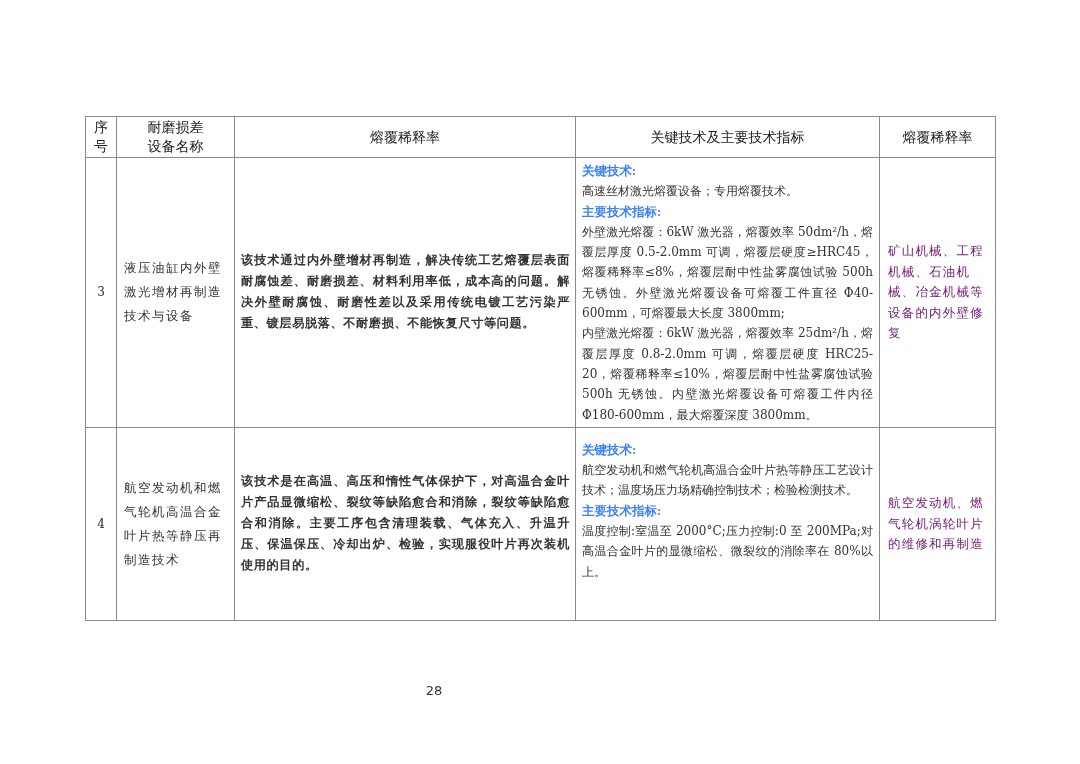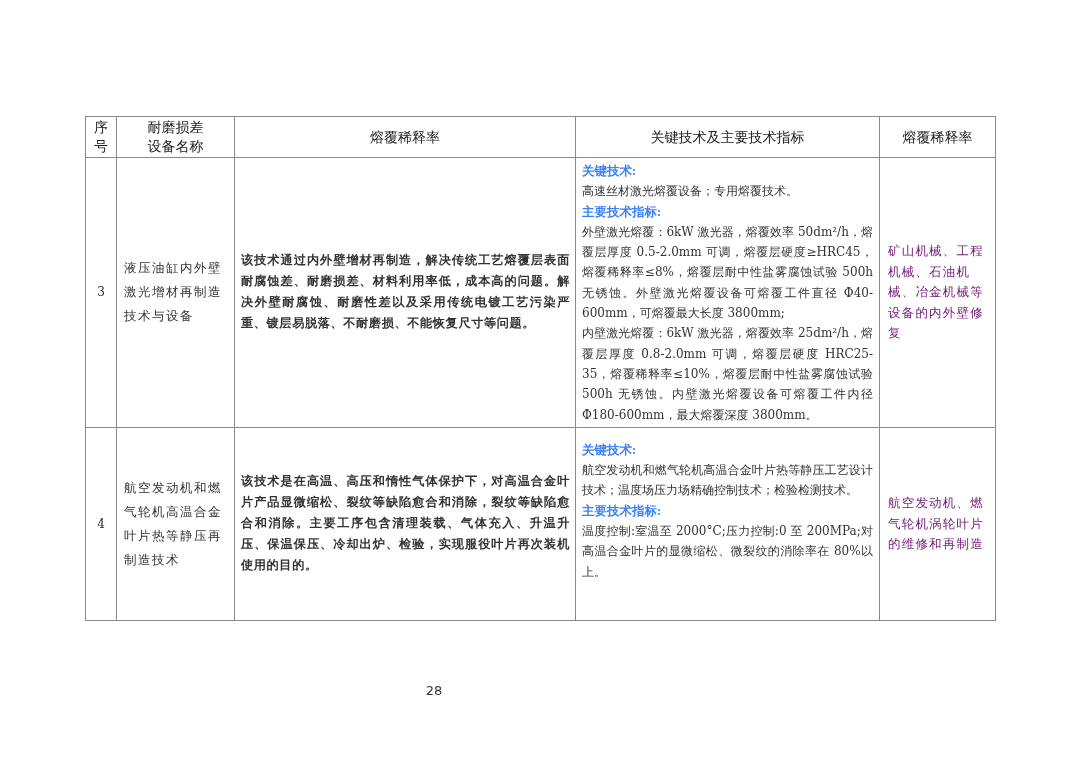--- a/index.html
+++ b/index.html
@@ -52,21 +52,21 @@
 
   <tr class="row3">
     <td class="num">3</td>
     <td class="name">液压油缸内外壁激光增材再制造技术与设备</td>
     <td class="intro">该技术通过内外壁增材再制造，解决传统工艺熔覆层表面耐腐蚀差、耐磨损差、材料利用率低，成本高的问题。解决外壁耐腐蚀、耐磨性差以及采用传统电镀工艺污染严重、镀层易脱落、不耐磨损、不能恢复尺寸等问题。</td>
     <td class="key">
       <span class="line hd">关键技术:</span>
       <span class="line">高速丝材激光熔覆设备；专用熔覆技术。</span>
       <span class="line hd">主要技术指标:</span>
       <span class="line">外壁激光熔覆：6kW 激光器，熔覆效率 50dm²/h，熔覆层厚度 0.5-2.0mm 可调，熔覆层硬度≥HRC45，熔覆稀释率≤8%，熔覆层耐中性盐雾腐蚀试验 500h 无锈蚀。外壁激光熔覆设备可熔覆工件直径 Φ40-600mm，可熔覆最大长度 3800mm;</span>
-      <span class="line">内壁激光熔覆：6kW 激光器，熔覆效率 25dm²/h，熔覆层厚度 0.8-2.0mm 可调，熔覆层硬度 HRC25-35，熔覆稀释率≤10%，熔覆层耐中性盐雾腐蚀试验 500h 无锈蚀。内壁激光熔覆设备可熔覆工件内径Φ180-600mm，最大熔覆深度 3800mm。</span>
+      <span class="line">内壁激光熔覆：6kW 激光器，熔覆效率 25dm²/h，熔覆层厚度 0.8-2.0mm 可调，熔覆层硬度 HRC25-20，熔覆稀释率≤10%，熔覆层耐中性盐雾腐蚀试验 500h 无锈蚀。内壁激光熔覆设备可熔覆工件内径Φ180-600mm，最大熔覆深度 3800mm。</span>
     </td>
     <td class="scope">矿山机械、工程机械、石油机械、冶金机械等设备的内外壁修复</td>
   </tr>
 
   <tr class="row4">
     <td class="num">4</td>
     <td class="name">航空发动机和燃气轮机高温合金叶片热等静压再制造技术</td>
     <td class="intro">该技术是在高温、高压和惰性气体保护下，对高温合金叶片产品显微缩松、裂纹等缺陷愈合和消除，裂纹等缺陷愈合和消除。主要工序包含清理装载、气体充入、升温升压、保温保压、冷却出炉、检验，实现服役叶片再次装机使用的目的。</td>
     <td class="key">
       <span class="line hd">关键技术:</span>

